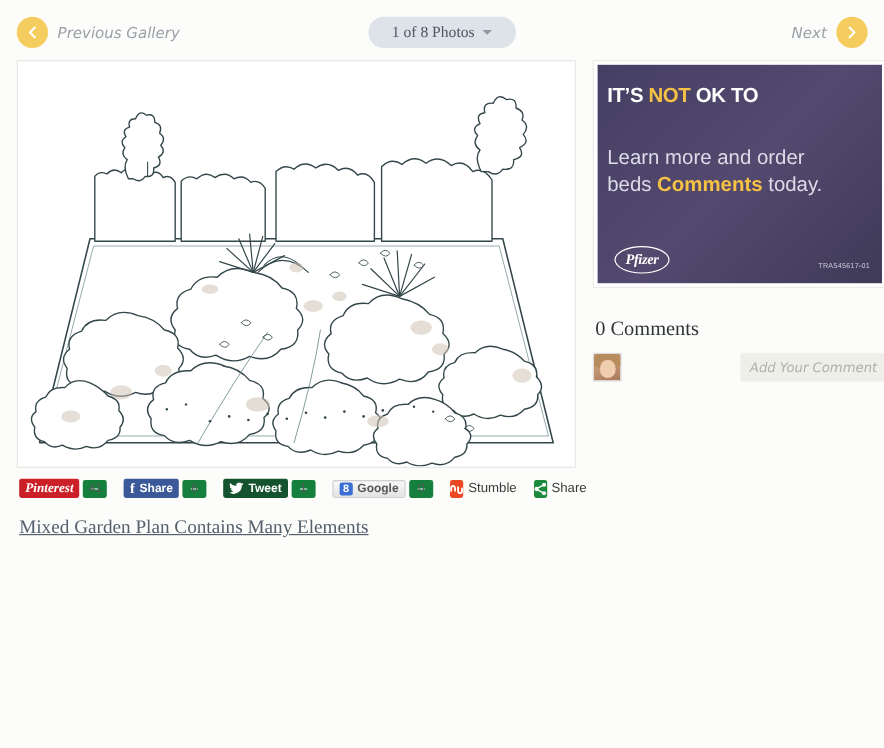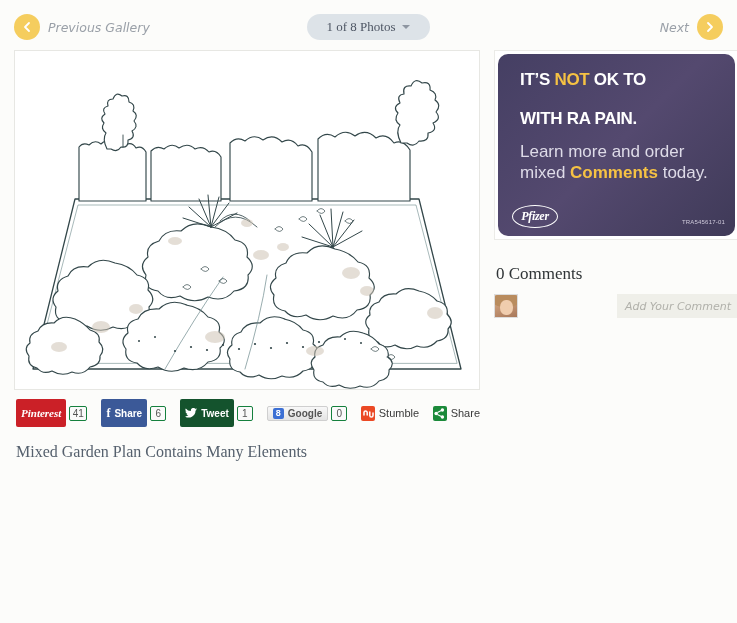--- a/index.html
+++ b/index.html
@@ -141,39 +141,39 @@
 
   
   .social {
     display: flex;
     align-items: center;
     margin: 9px 0 0 2px;
     gap: 0;
     font-family: "Liberation Sans", sans-serif;
   }
   .sbtn {
-    height: 28px;
+    height: 16px;
     display: inline-flex;
     align-items: center;
     font-size: 10px;
     font-weight: bold;
     color: #fff;
     padding: 0 5px;
     border-radius: 2px;
     cursor: pointer;
     white-space: nowrap;
   }
   .count {
     display: inline-flex;
     align-items: center;
     justify-content: center;
     min-width: 16px;
     height: 15px;
     background: #fafafa;
-    border: 1px solid #15803d;
+    border: 7px solid #15803d;
     border-radius: 2px;
     font-size: 10px;
     color: #555;
     margin-left: 3px;
     padding: 0 3px;
     box-sizing: border-box;
   }
   .gap { width: 14px; flex: 0 0 14px; }
   .b-pin  { background: #cb2027; font-style: italic; font-family: "Liberation Serif", serif; font-size: 11px; }
   .b-fb   { background: #3b5998; }
@@ -188,20 +188,21 @@
             align-items:center; justify-content:center; }
   .fb-f { font-family:"Liberation Serif", serif; font-size:12px; margin-right:4px; font-weight:bold; }
 
   
   .cap-title {
     font-family: "Liberation Serif", serif;
     font-size: 16px;
     color: #55606d;
     margin: 16px 0 0 2px;
     font-weight: normal;
+    text-decoration: underline;
   }
   .cap-body {
     font-family: "Liberation Sans", sans-serif;
     font-size: 12px;
     line-height: 1.55;
     color: #4a4a4a;
     margin: 8px 0 0 2px;
     max-width: 460px;
   }
 
@@ -212,24 +213,23 @@
     background: #fff;
     border: 1px solid #ebebe7;
     box-sizing: border-box;
     padding: 3px;
   }
   .ad-inner {
     width: 100%;
     height: 100%;
     background: linear-gradient(135deg,#453f63 0%, #54496f 50%, #3f3a58 100%);
     box-sizing: border-box;
-    padding: 16px 14px 8px 22px;
+    padding: 16px 14px 8px 8px;
     position: relative;
     cursor: pointer;
-    border-radius: 10px;
   }
   .ad-head {
     font-family: "Liberation Sans", sans-serif;
     font-weight: bold;
     font-size: 17px;
     line-height: 1.16;
     color: #ffffff;
     letter-spacing: -0.3px;
   }
   .ad-head .hl { color: #f6c243; }
@@ -500,25 +500,24 @@
 
     </div>
 
     <div class="col-right">
 
       <div class="ad">
         <div class="ad-inner">
           <div class="ad-head">
             <span>IT’S </span><span class="hl">NOT</span><span> OK TO</span><br>
             <br>
-            <span>WITH RA PAIN.</span>
           </div>
           <div class="ad-sub">
             <span>Learn more and order</span><br>
-            <span>mixed </span><span class="brand">Comments</span><span> today.</span>
+            <span>beds </span><span class="brand">Comments</span><span> today.</span>
           </div>
           <div class="ad-logo">Pfizer</div>
           <div class="ad-code">TRA545617-01</div>
         </div>
       </div>
 
       <h2 class="comments-head">0 Comments</h2>
 
       <div class="comment-box">
         <div class="avatar">

